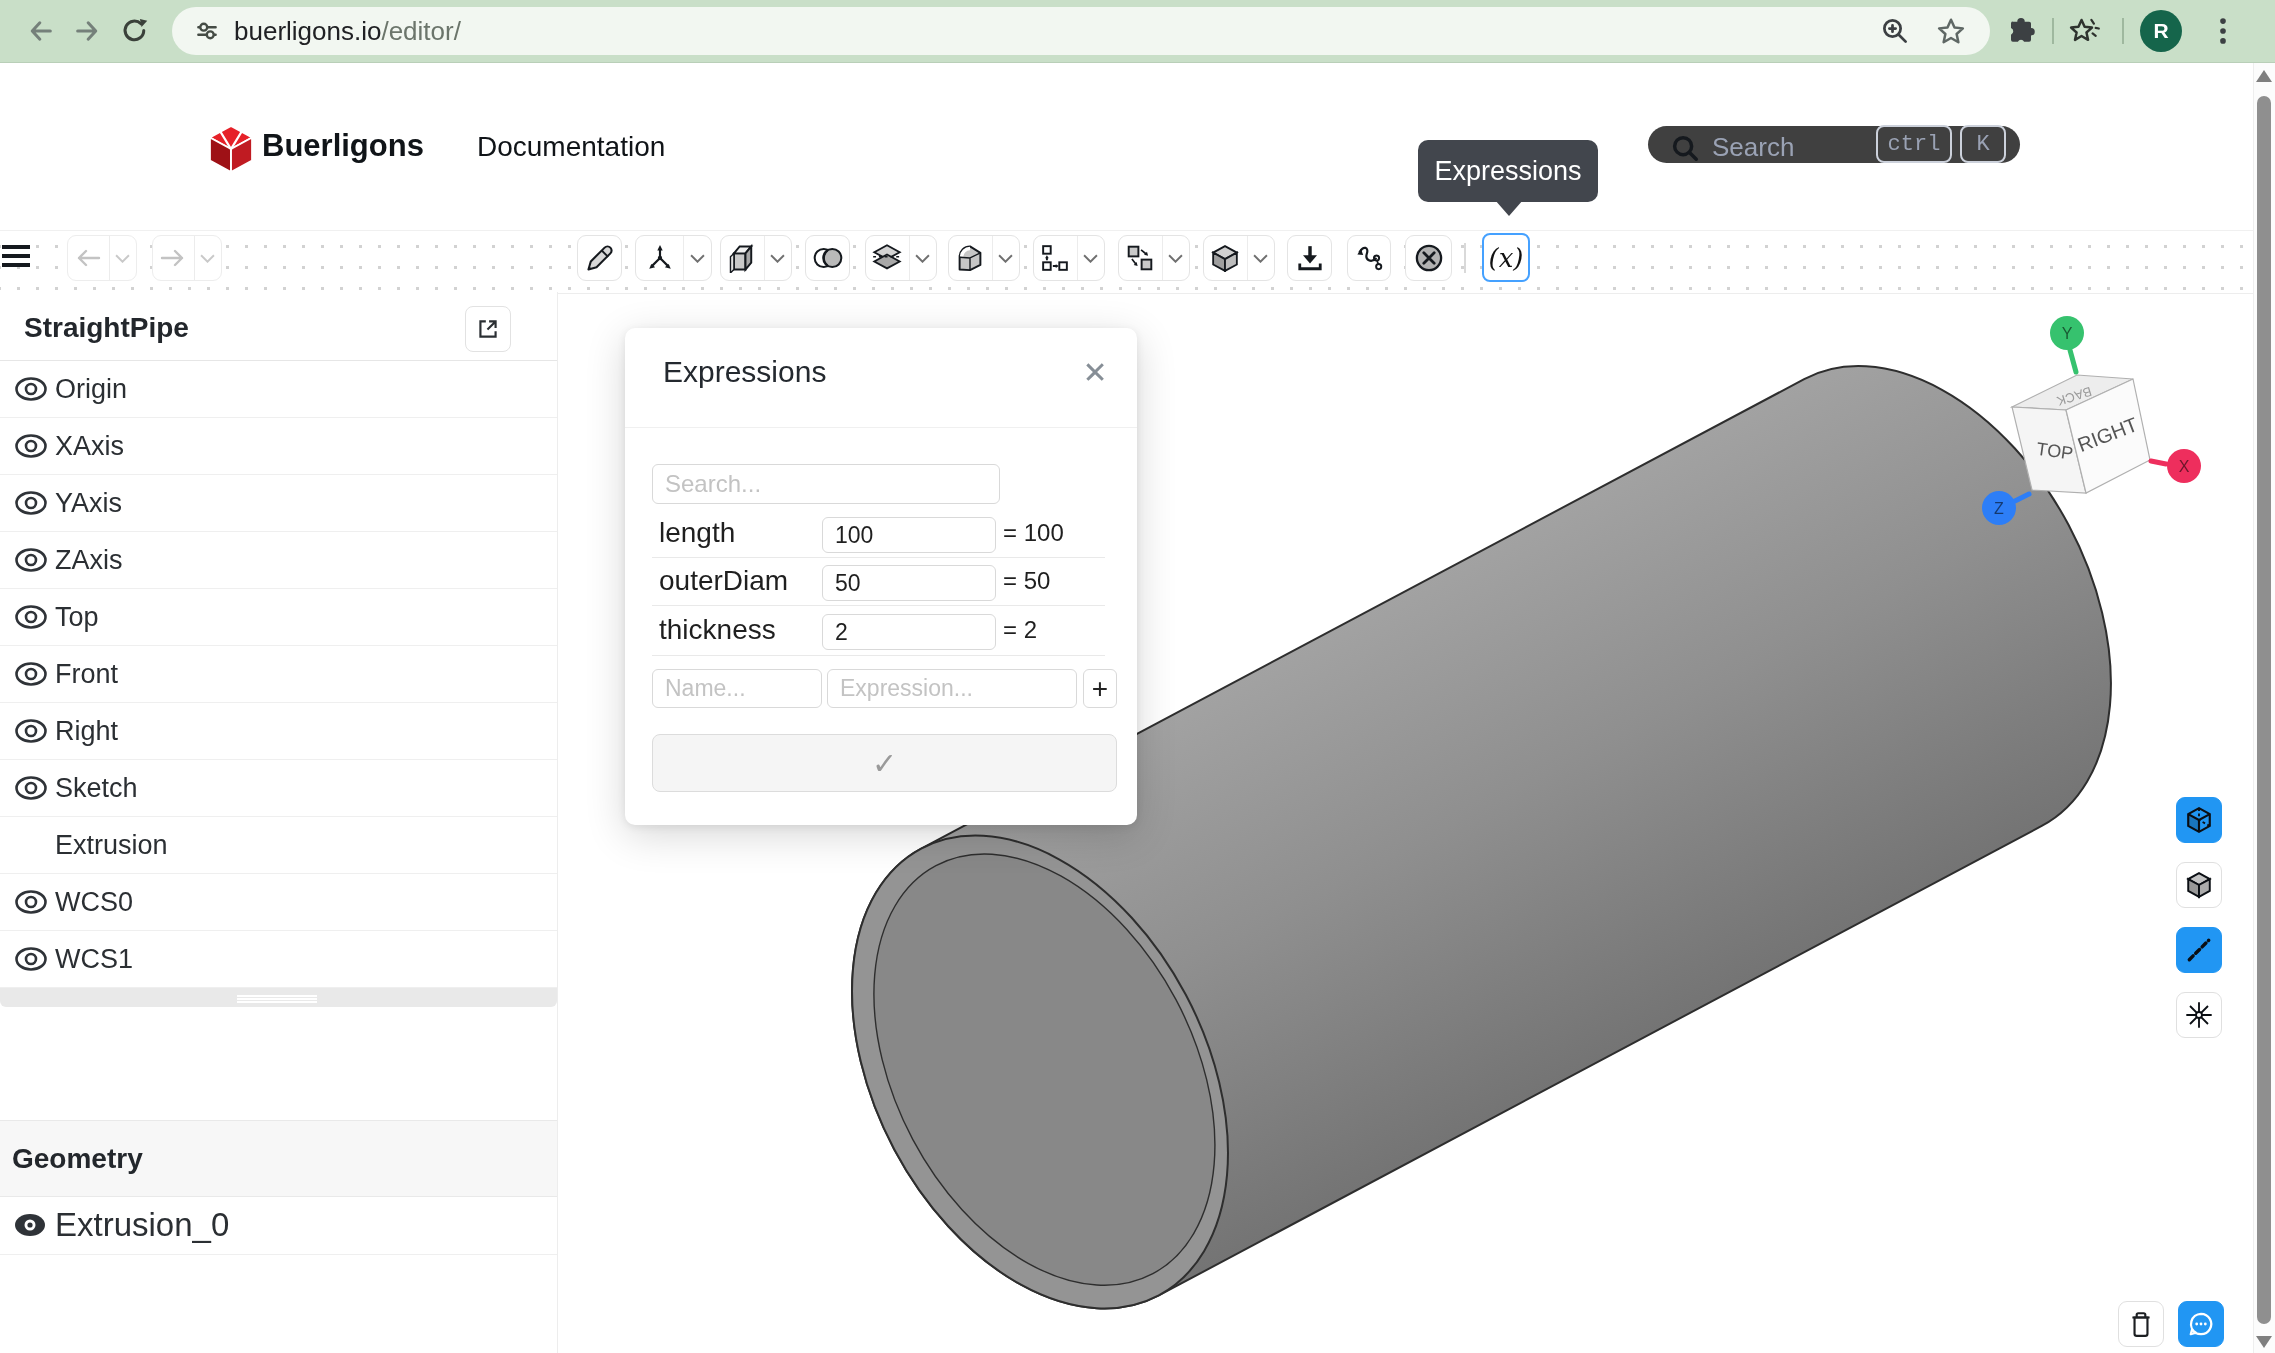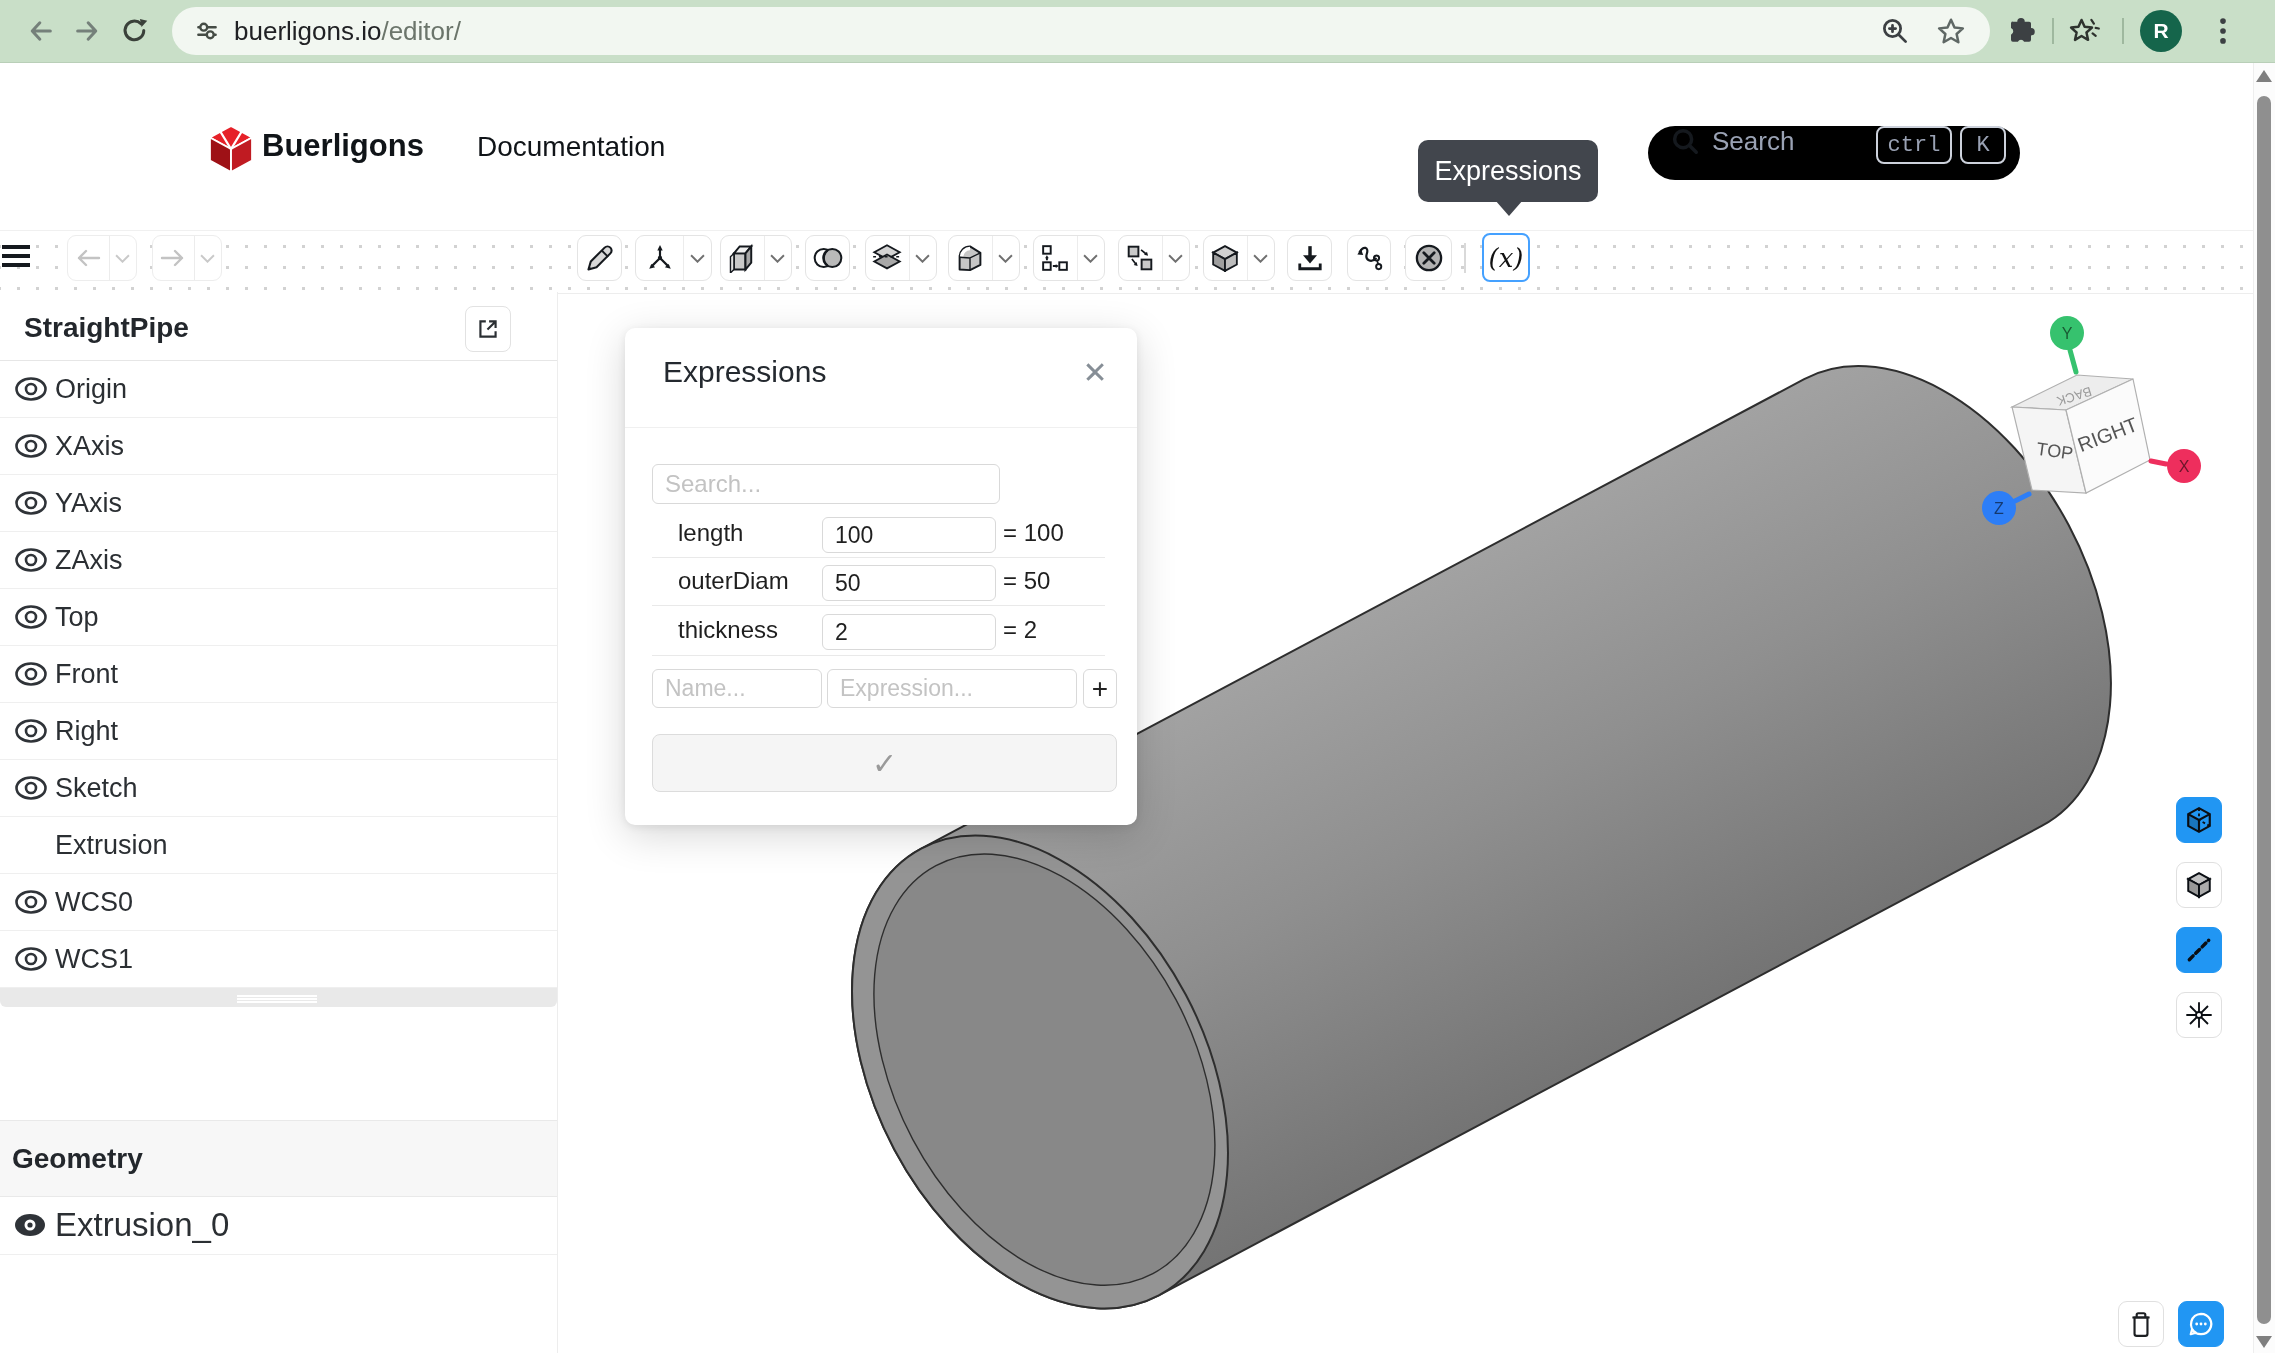--- a/index.html
+++ b/index.html
@@ -15,22 +15,22 @@
            display:flex;align-items:center;}
   .urltext{font-size:26px;margin-left:14px;white-space:nowrap;}
   .urltext .host{color:#202124;} .urltext .path{color:#6b756b;}
   .avatar{left:2140px;top:10px;width:42px;height:42px;border-radius:50%;background:#15654b;color:#fff;
           font-size:21px;font-weight:700;display:flex;align-items:center;justify-content:center;}
   .vsep{top:18px;width:2px;height:26px;background:#9fb89f;}
 
   
   .brand{left:262px;top:128px;font-size:31px;font-weight:700;color:#101418;}
   .docnav{left:477px;top:131px;font-size:28px;color:#101418;}
-  .searchpill{left:1648px;top:126px;width:372px;height:54px;border-radius:27px;background:#000000;
-              display:flex;align-items:flex-start;}
+  .searchpill{left:1648px;top:126px;width:372px;height:37px;border-radius:27px;background:#404040;
+              display:flex;align-items:flex-end;}
   .searchpill .ph{color:#9aa2b4;font-size:26px;margin-left:12px;flex:1;}
   .kbd{border:2px solid #ccd1db;border-radius:8px;color:#9aa2b4;
        font-family:"Liberation Mono",monospace;font-size:22px;display:flex;align-items:center;justify-content:center;height:34px;}
 
   
   .tooltip{left:1418px;top:140px;width:180px;height:62px;background:#42464d;border-radius:10px;z-index:60;
            color:#fff;font-size:27px;display:flex;align-items:center;justify-content:center;}
   .tooltip-arrow{left:1495px;top:200px;width:0;height:0;border-left:14px solid transparent;z-index:60;
                  border-right:14px solid transparent;border-top:16px solid #42464d;}
 
@@ -70,21 +70,21 @@
   .dialog{left:625px;top:328px;width:512px;height:497px;background:#fff;border-radius:10px;z-index:30;
           box-shadow:0 10px 40px rgba(0,0,0,.16),0 2px 8px rgba(0,0,0,.08);}
   .dlg-title{position:absolute;left:38px;top:27px;font-size:30px;font-weight:500;color:#24292f;}
   .dlg-close{position:absolute;left:450px;top:24px;width:40px;height:40px;font-size:30px;color:#868e96;
              display:flex;align-items:center;justify-content:center;}
   .dlg-div{position:absolute;left:0;top:99px;width:512px;height:1px;background:#f0f0f0;}
   .dlg-input{position:absolute;box-sizing:border-box;border:1px solid #d9d9d9;border-radius:6px;
              font-family:"Liberation Sans",sans-serif;font-size:23px;color:#1f1f1f;padding:0 12px;outline:none;background:#fff;}
   .dlg-input::placeholder{color:#c3c3c3;}
   .exp-row{position:absolute;left:27px;width:453px;border-bottom:1px solid #e9e9e9;}
-  .exp-row .nm{position:absolute;left:7px;top:50%;transform:translateY(-50%);font-size:24px;color:#1f1f1f;margin-left:19px;}
+  .exp-row .nm{position:absolute;left:7px;top:50%;transform:translateY(-50%);font-size:28px;color:#1f1f1f;}
   .exp-row .eq{position:absolute;left:351px;top:50%;transform:translateY(-50%);font-size:24px;color:#1f1f1f;}
   .addbtn{position:absolute;left:458px;top:341px;width:34px;height:39px;border:1px solid #d9d9d9;border-radius:6px;
           background:#fff;font-size:28px;color:#222;display:flex;align-items:center;justify-content:center;box-sizing:border-box;}
   .okbtn{position:absolute;left:27px;top:406px;width:465px;height:58px;background:#f5f5f5;border:1px solid #dcdcdc;
          border-radius:8px;color:#9a9a9a;font-size:30px;display:flex;align-items:center;justify-content:center;box-sizing:border-box;}
 
   
   .fbtn{width:46px;height:46px;border-radius:9px;display:flex;align-items:center;justify-content:center;z-index:20;box-sizing:border-box;}
   .fbtn.white{background:#fff;border:1px solid #e0e0e0;}
   .fbtn.blue{background:#2196f3;border:1px solid #2196f3;}

